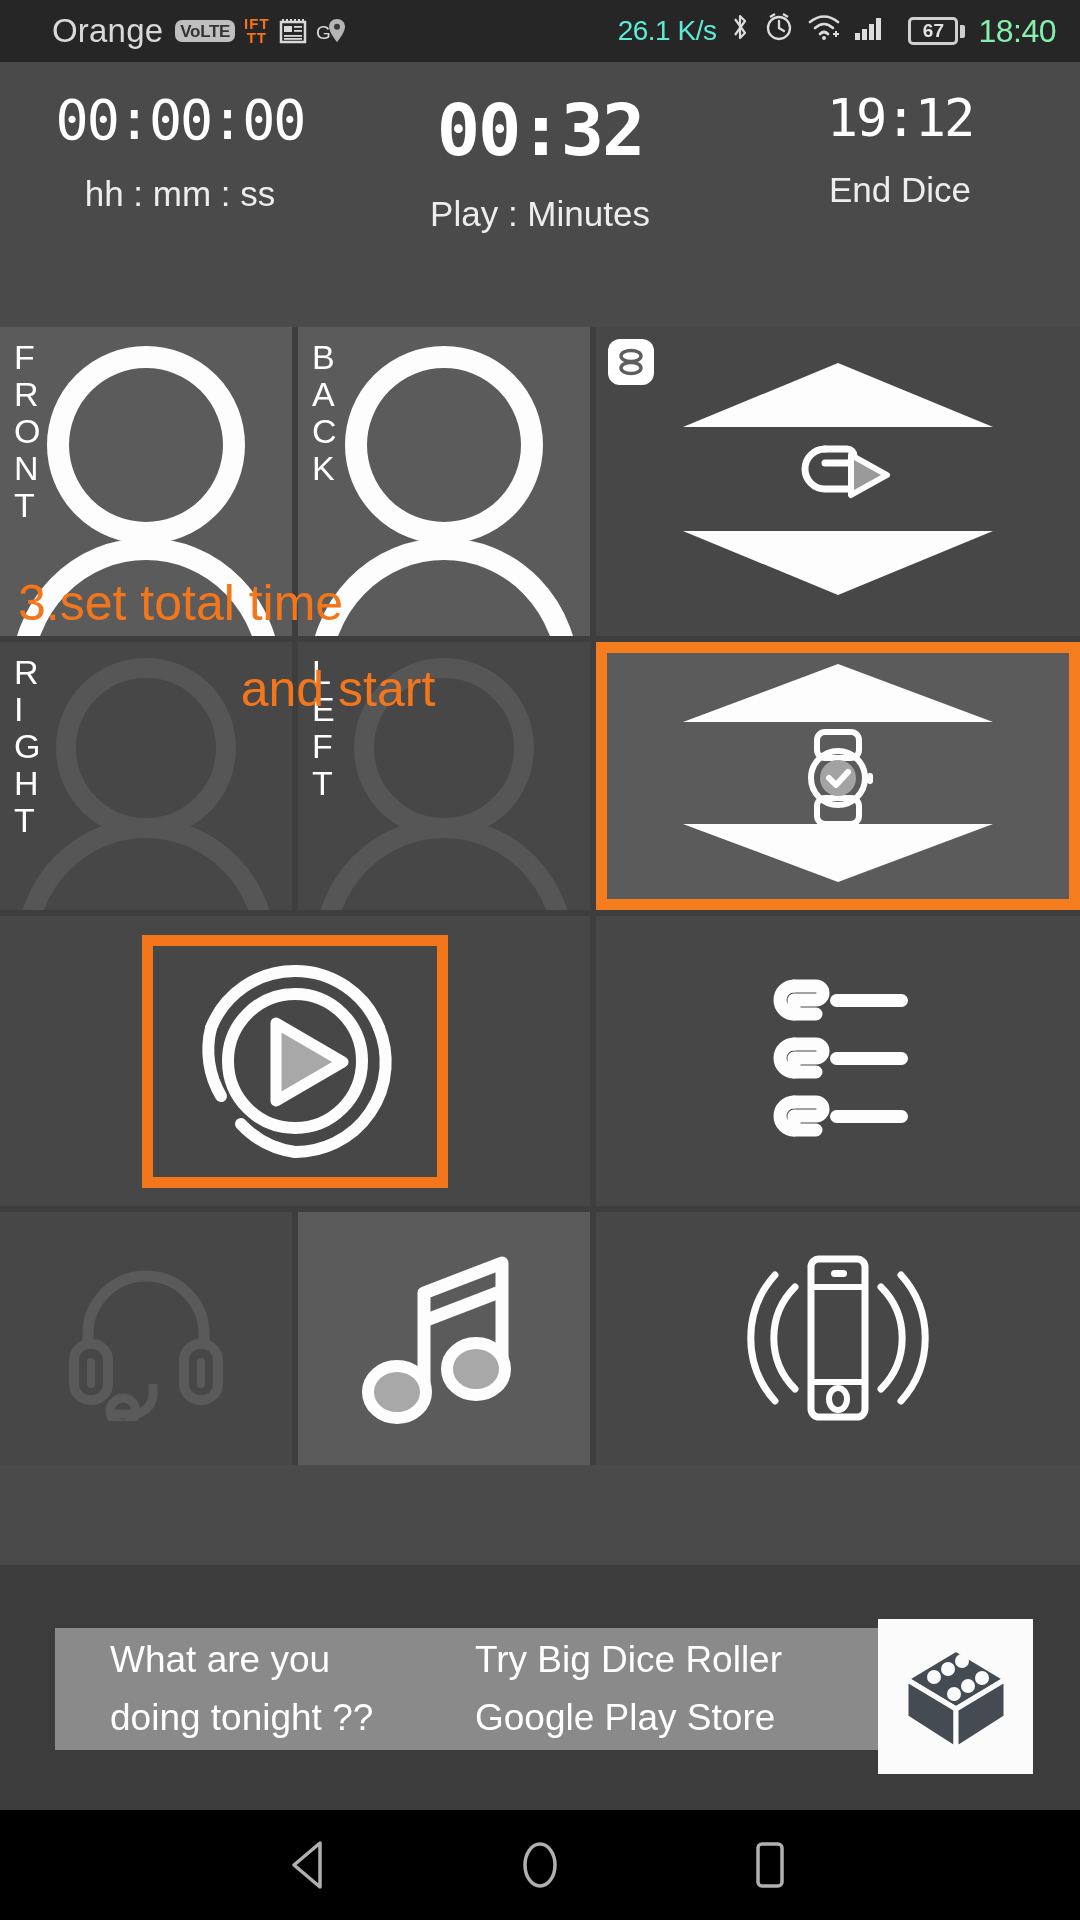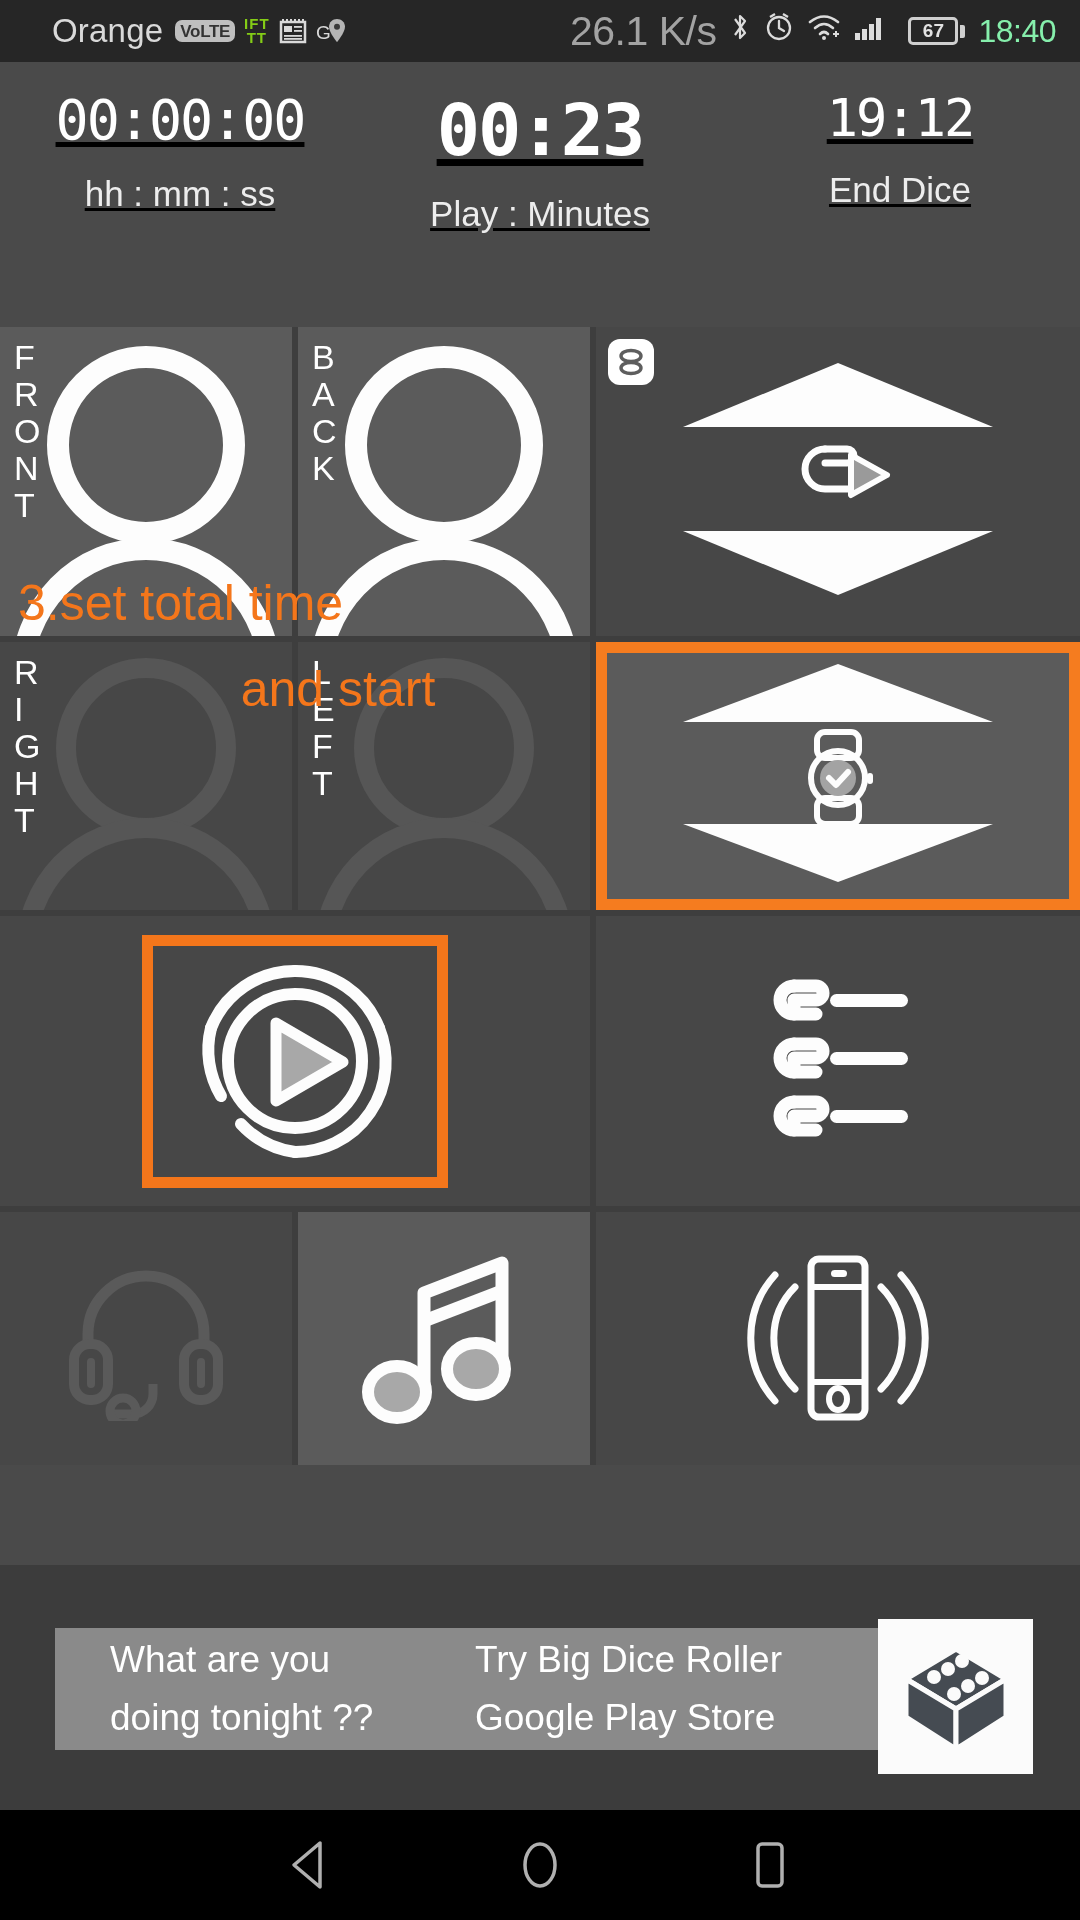--- a/index.html
+++ b/index.html
@@ -20,26 +20,26 @@
   }
   .sb-left{ display:flex; align-items:center; gap:9px;margin-left:28px; }
   .sb-right{ margin-left:auto; display:flex; align-items:center; gap:13px; }
   .carrier{ font-size:33px; color:#d9d9d9; margin-right:3px; }
   .volte{
     background:#bfbfbf; color:#333; border-radius:7px;
     font-size:17px; font-weight:bold; padding:3px 5px 2px; line-height:1;
     letter-spacing:-.3px;
   }
   .ifttt{
-    color:#84cc16; font-size:15px; font-weight:bold; line-height:14px;
+    color:#f97316; font-size:15px; font-weight:bold; line-height:14px;
     text-align:center; letter-spacing:1px;
   }
   .icon-news{ width:28px; height:28px; position:relative; }
   .icon-news svg,.icon-gmap svg{ display:block; }
-  .kbs{ font-size:41px; color:#a3a3a3; letter-spacing:-.5px; }
+  .kbs{ font-size:28px; color:#5eead4; letter-spacing:-.5px; }
   .clock-time{ font-size:32px; color:#86efac; letter-spacing:-.5px; }
   .battery{
     display:flex; align-items:center;padding-left:7px;
   }
   .batt-body{
     width:50px; height:28px; border:3px solid #cfcfcf; border-radius:5px;
     display:flex; align-items:center; justify-content:center;
     font-size:19px; color:#e2e2e2; font-weight:bold;
   }
   .batt-cap{ width:5px; height:13px; background:#cfcfcf; margin-left:2px; border-radius:0 2px 2px 0;}
@@ -49,21 +49,21 @@
     position:absolute; top:62px; left:0; width:1080px; height:265px;
     background:#4a4a4a;
   }
   .app-title{
     text-align:center; color:#f2f2f2; font-size:43px; padding-top:22px;
     letter-spacing:.5px; font-weight:400;
   }
   .timers{
     display:flex; width:100%; margin-top:26px;
   }
-  .timer-col{ flex:1; text-align:center;text-decoration:underline; }
+  .timer-col{ flex:1; text-align:center; }
   .t-elapsed{
     font-family:"DejaVu Sans Mono", monospace;
     color:#fff; font-size:55px; letter-spacing:-2px; font-weight:400;
   }
   .t-total{
     font-family:"DejaVu Sans Mono", monospace;
     color:#fff; font-size:72px; letter-spacing:-2px; font-weight:bold;
   }
   .t-end{
     font-family:"DejaVu Sans Mono", monospace;
@@ -218,21 +218,21 @@
     </div>
   </div>
 
   <div class="header">
     <div class="timers">
       <div class="timer-col">
         <div class="t-elapsed">00:00:00</div>
         <div class="lbl">hh : mm : ss</div>
       </div>
       <div class="timer-col">
-        <div class="t-total">00:23</div>
+        <div class="t-total">00:32</div>
         <div class="lbl">Play : Minutes</div>
       </div>
       <div class="timer-col">
         <div class="t-end">19:12</div>
         <div class="lbl">End Dice</div>
       </div>
     </div>
   </div>
 
   <div class="grid">

